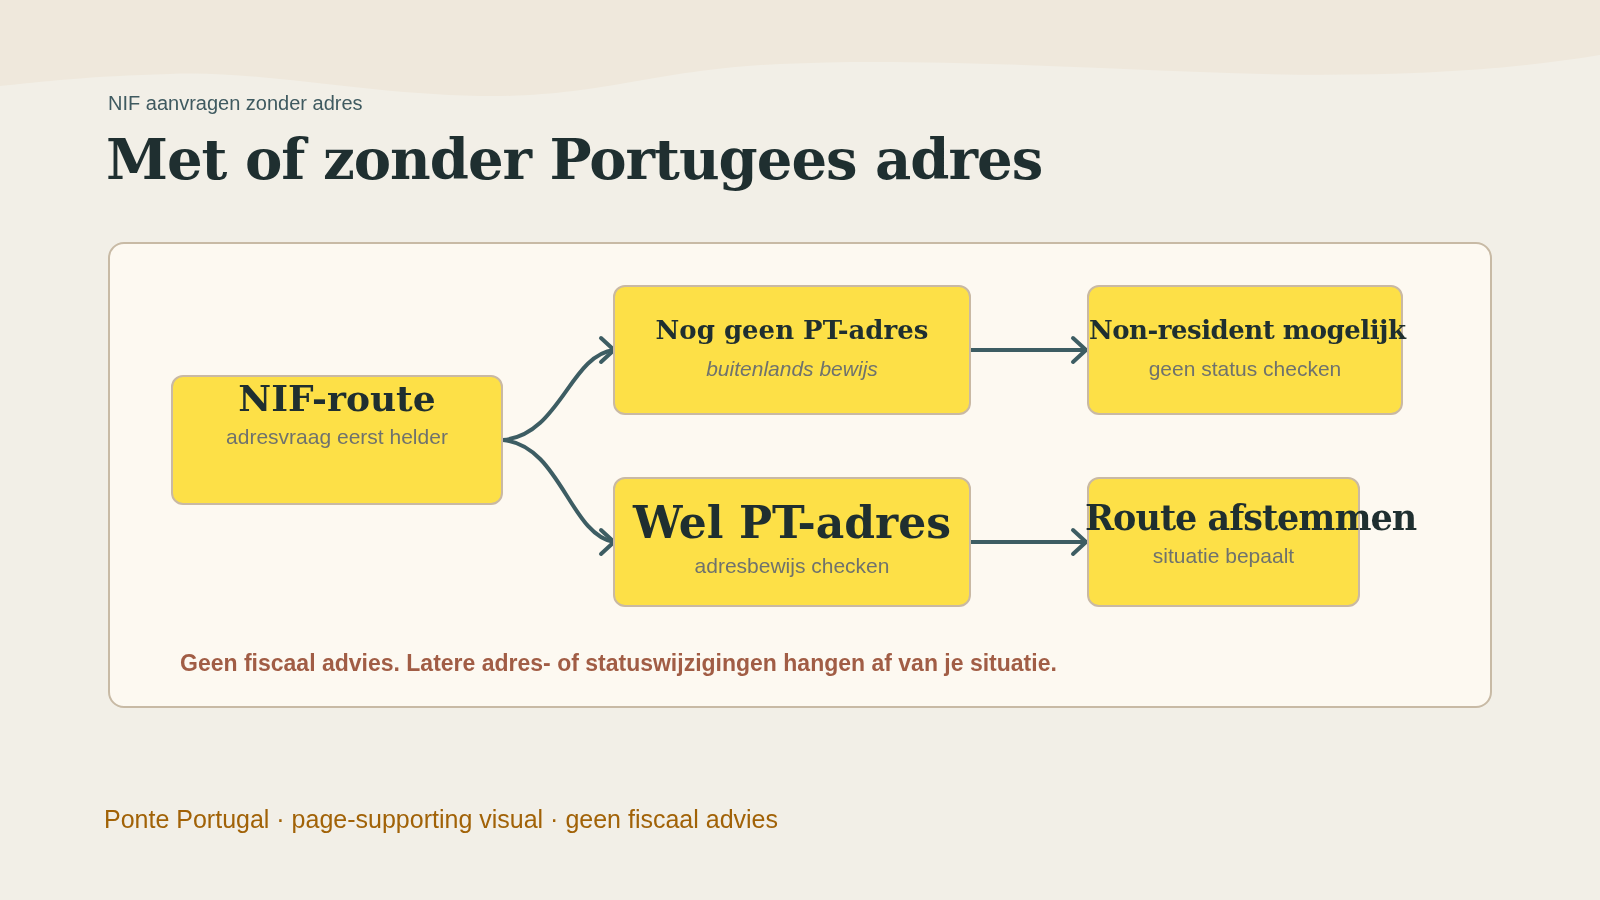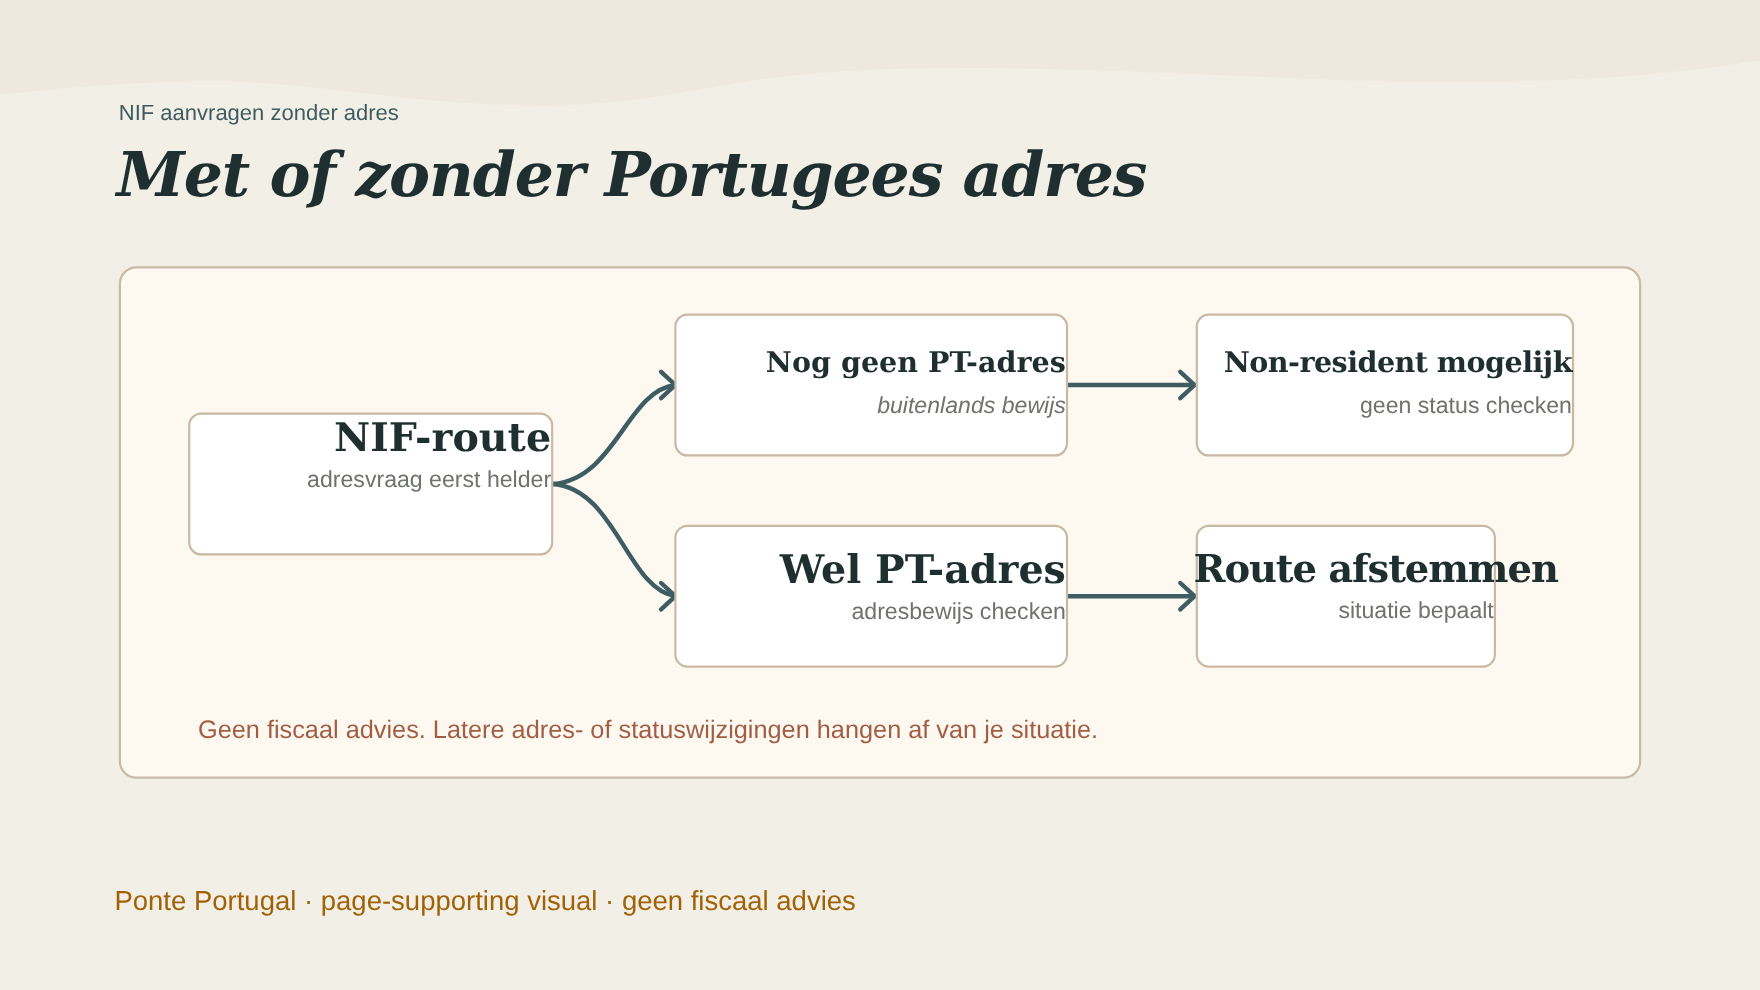--- a/index.html
+++ b/index.html
@@ -12,44 +12,43 @@
   .eyebrow {
     position:absolute; left:108px; top:92px;
     font-size:20px; color:#3f5a60;
     font-family:"Liberation Sans", sans-serif;
   }
   .title {
     position:absolute; left:106px; top:126px;
     font-family:"DejaVu Serif", serif; font-weight:bold;
     font-size:56px; color:#1f2f30; letter-spacing:-1px;
     white-space:nowrap;
-    font-style:italic;
   }
   .panel {
     position:absolute; left:108px; top:242px; width:1384px; height:466px;
     background:#fdf9f1; border:2px solid #c8baa5; border-radius:16px;
     box-sizing:border-box;
   }
   .node {
     position:absolute; box-sizing:border-box;
-    background:#ffffff; border:2px solid #c9b9a4; border-radius:12px;
-    text-align:right;
+    background:#fde047; border:2px solid #c9b9a4; border-radius:12px;
+    text-align:center;
   }
   .node .h {
     font-family:"DejaVu Serif", serif; font-weight:bold; color:#1f2f30;
     white-space:nowrap; display:block;
   }
   .node .s {
     font-family:"Liberation Sans", sans-serif; color:#6f726d;
     font-size:21px; display:block; white-space:nowrap;
   }
   .arrows { position:absolute; left:0; top:0; width:1600px; height:900px; pointer-events:none; }
   .note {
     position:absolute; left:180px; top:650px;
-    font-size:23px; color:#a15d45; white-space:nowrap;
+    font-size:23px; color:#a15d45; white-space:nowrap;font-weight:bold;
   }
   .footer {
     position:absolute; left:104px; top:805px;
     font-size:25px; color:#a16207; white-space:nowrap;
   }
 </style>
 </head>
 <body>
 
 <svg class="wave" viewBox="0 0 1600 110" preserveAspectRatio="none">
@@ -78,25 +77,25 @@
   <span class="h" style="font-size:36px; ">NIF-route</span>
   <span class="s" style="margin-top:6px;">adresvraag eerst helder</span>
 </div>
 
 <div class="node" style="left:613px; top:285px; width:358px; height:130px;">
   <span class="h" style="font-size:26px; margin-top:28px;">Nog geen PT-adres</span>
   <span class="s" style="margin-top:12px;font-style:italic;">buitenlands bewijs</span>
 </div>
 
 <div class="node" style="left:613px; top:477px; width:358px; height:130px;">
-  <span class="h" style="font-size:36px; margin-top:18px;">Wel PT-adres</span>
+  <span class="h" style="font-size:44px; margin-top:18px;">Wel PT-adres</span>
   <span class="s" style="margin-top:6px;">adresbewijs checken</span>
 </div>
 
-<div class="node" style="left:1087px; top:285px; width:344px; height:130px;">
+<div class="node" style="left:1087px; top:285px; width:316px; height:130px;">
   <span class="h" style="font-size:26px; margin-top:28px; letter-spacing:-0.5px;">Non-resident mogelijk</span>
   <span class="s" style="margin-top:12px;">geen status checken</span>
 </div>
 
 <div class="node" style="left:1087px; top:477px; width:273px; height:130px;">
   <span class="h" style="font-size:35px; margin-top:18px; letter-spacing:-1px; margin-left:-4px; margin-right:-4px;">Route afstemmen</span>
   <span class="s" style="margin-top:6px;">situatie bepaalt</span>
 </div>
 
 <div class="note">Geen fiscaal advies. Latere adres- of statuswijzigingen hangen af van je situatie.</div>

